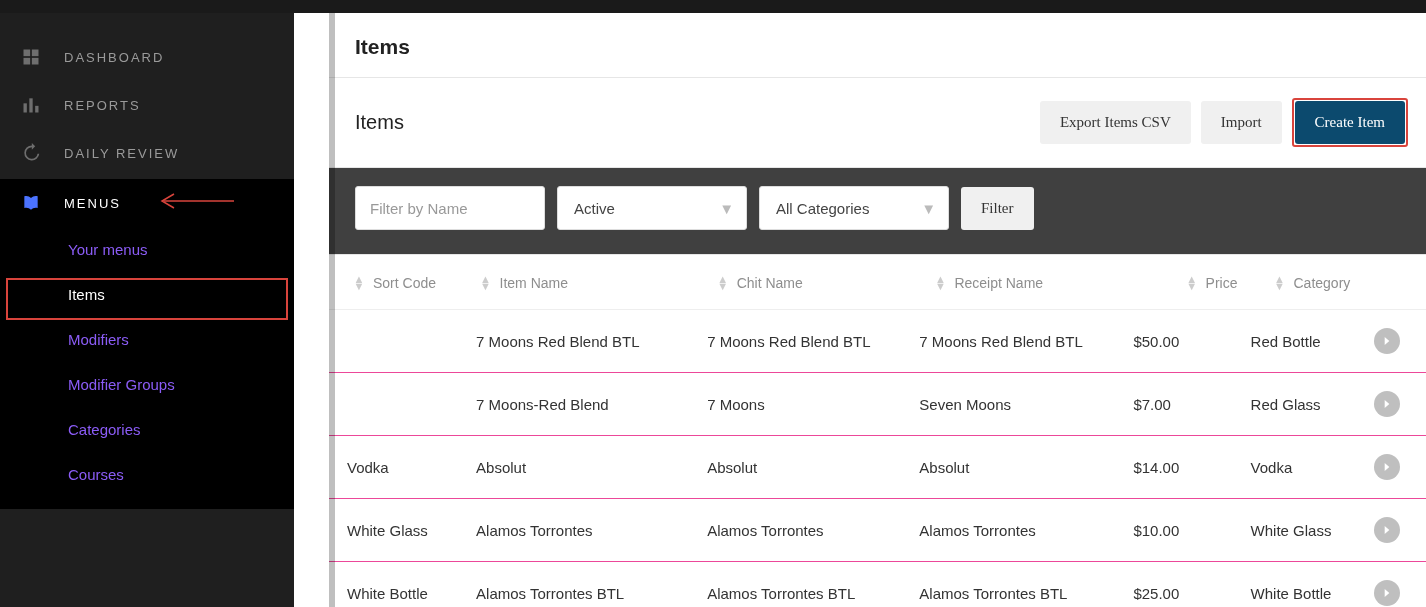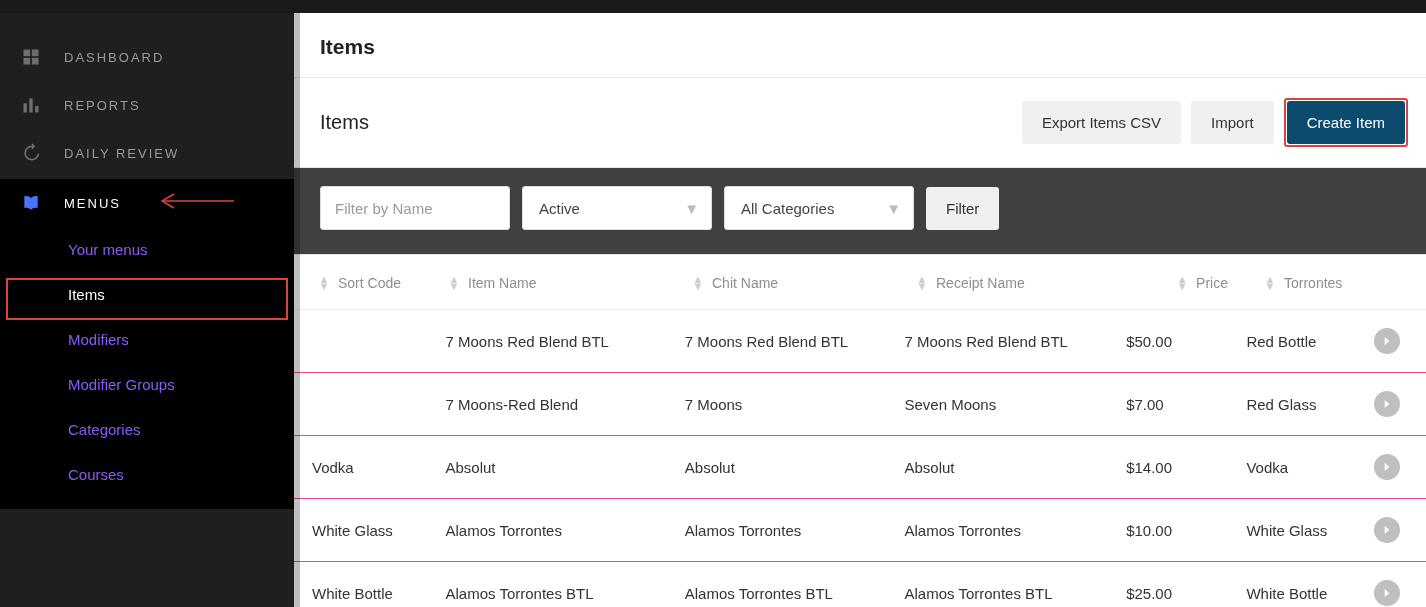--- a/index.html
+++ b/index.html
@@ -1,21 +1,21 @@
 <!DOCTYPE html>
 <html><head>
 <meta charset="utf-8">
 <style>
   * { box-sizing: border-box; margin: 0; padding: 0; }
   html, body { height: 100%; font-family: -apple-system, BlinkMacSystemFont, "Segoe UI", Helvetica, Arial, sans-serif; }
   body { display: flex; flex-direction: column; width: 1426px; height: 607px; overflow: hidden; background: #fff; }
 
   .topbar { height: 13px; background: #1a1a1a; width: 100%; flex: none; }
 
-  .app { flex: 1; display: flex; min-height: 0; }
+  .app { flex: 1; display: flex; min-height: 0; gap: 35px; }
 
   
   .sidebar { width: 294px; background: #1f1f1f; color: #9a9a9a; flex: none; display: flex; flex-direction: column; padding-top: 20px; position: relative; }
   .side-item { display: flex; align-items: center; gap: 22px; padding: 14px 20px; cursor: pointer; letter-spacing: 2px; font-size: 13px; text-transform: uppercase; }
   .side-item .icon { width: 22px; color: #6e6e6e; display: flex; align-items: center; justify-content: center; }
   .side-item.active-section { background: #000; color: #fff; position: relative; }
   .side-item.active-section .icon { color: #4b73ff; }
   .side-item.active-section .icon svg { fill: #4b73ff; }
   .sub-items { background: #000; padding-bottom: 12px; }
   .sub-item { display: block; padding: 14px 20px 14px 68px; color: #8b5cf6; font-size: 15px; cursor: pointer; }
@@ -25,21 +25,21 @@
 
   
   .main { flex: 1; display: flex; flex-direction: column; background: #fff; position: relative; overflow: hidden; }
   .scroll-edge { position: absolute; left: 0; top: 0; bottom: 0; width: 6px; background: rgba(0,0,0,0.25); }
 
   .section-title { padding: 22px 26px 18px; font-size: 21px; color: #222; border-bottom: 1px solid #e6e6e6; }
 
   .toolbar { display: flex; align-items: center; padding: 20px 18px 20px 26px; border-bottom: 1px solid #e6e6e6; }
   .toolbar .title { font-size: 20px; color: #222; }
   .toolbar .spacer { flex: 1; }
-  .btn { border: none; background: #f0f0f0; color: #333; font-size: 15px; padding: 13px 20px; border-radius: 3px; cursor: pointer; margin-left: 10px; }
+  .btn { border: none; background: #f0f0f0; color: #333; font-size: 15px; padding: 13px 20px; border-radius: 3px; cursor: pointer; margin-left: 10px; font-family: Liberation Serif, serif; }
   .btn.primary { background: #0c4a6e; color: #fff; }
   .btn-highlight { position: relative; display: inline-block; border: 2px solid #d9443c; border-radius: 3px; margin-left: 10px; padding: 1px; }
   .btn-highlight .btn { margin-left: 0; }
 
   .filters { display: flex; align-items: center; gap: 12px; padding: 18px 26px 24px; background: #404040; border-bottom: 1px solid #e6e6e6; }
   .text-input { width: 190px; height: 44px; border: 1px solid #ddd; border-radius: 3px; padding: 0 14px; font-size: 15px; color: #555; background: #fff; }
   .text-input::placeholder { color: #999; }
   .select { position: relative; width: 190px; height: 44px; border: 1px solid #ddd; border-radius: 3px; background: #fff; display: flex; align-items: center; padding: 0 50px 0 16px; font-size: 15px; color: #444; cursor: pointer; }
   .select .caret { position: absolute; right: 12px; top: 50%; transform: translateY(-50%); color: #bbb; }
 
@@ -171,21 +171,21 @@
         <div class="cell c-receipt">
           <span class="sort-handle">▲<br>▼</span>
           <span>Receipt Name</span>
         </div>
         <div class="cell c-price">
           <span class="sort-handle">▲<br>▼</span>
           <span>Price</span>
         </div>
         <div class="cell c-cat" style="margin-left:24px;">
           <span class="sort-handle">▲<br>▼</span>
-          <span>Torrontes</span>
+          <span>Category</span>
         </div>
         <div class="cell c-arrow"></div>
       </div>
 
       <div id="tbody">
           <div class="trow">
             <div class="cell c-sort" style="padding-left:0;"></div>
             <div class="cell c-iname">7 Moons Red Blend BTL</div>
             <div class="cell c-chit">7 Moons Red Blend BTL</div>
             <div class="cell c-receipt">7 Moons Red Blend BTL</div>

